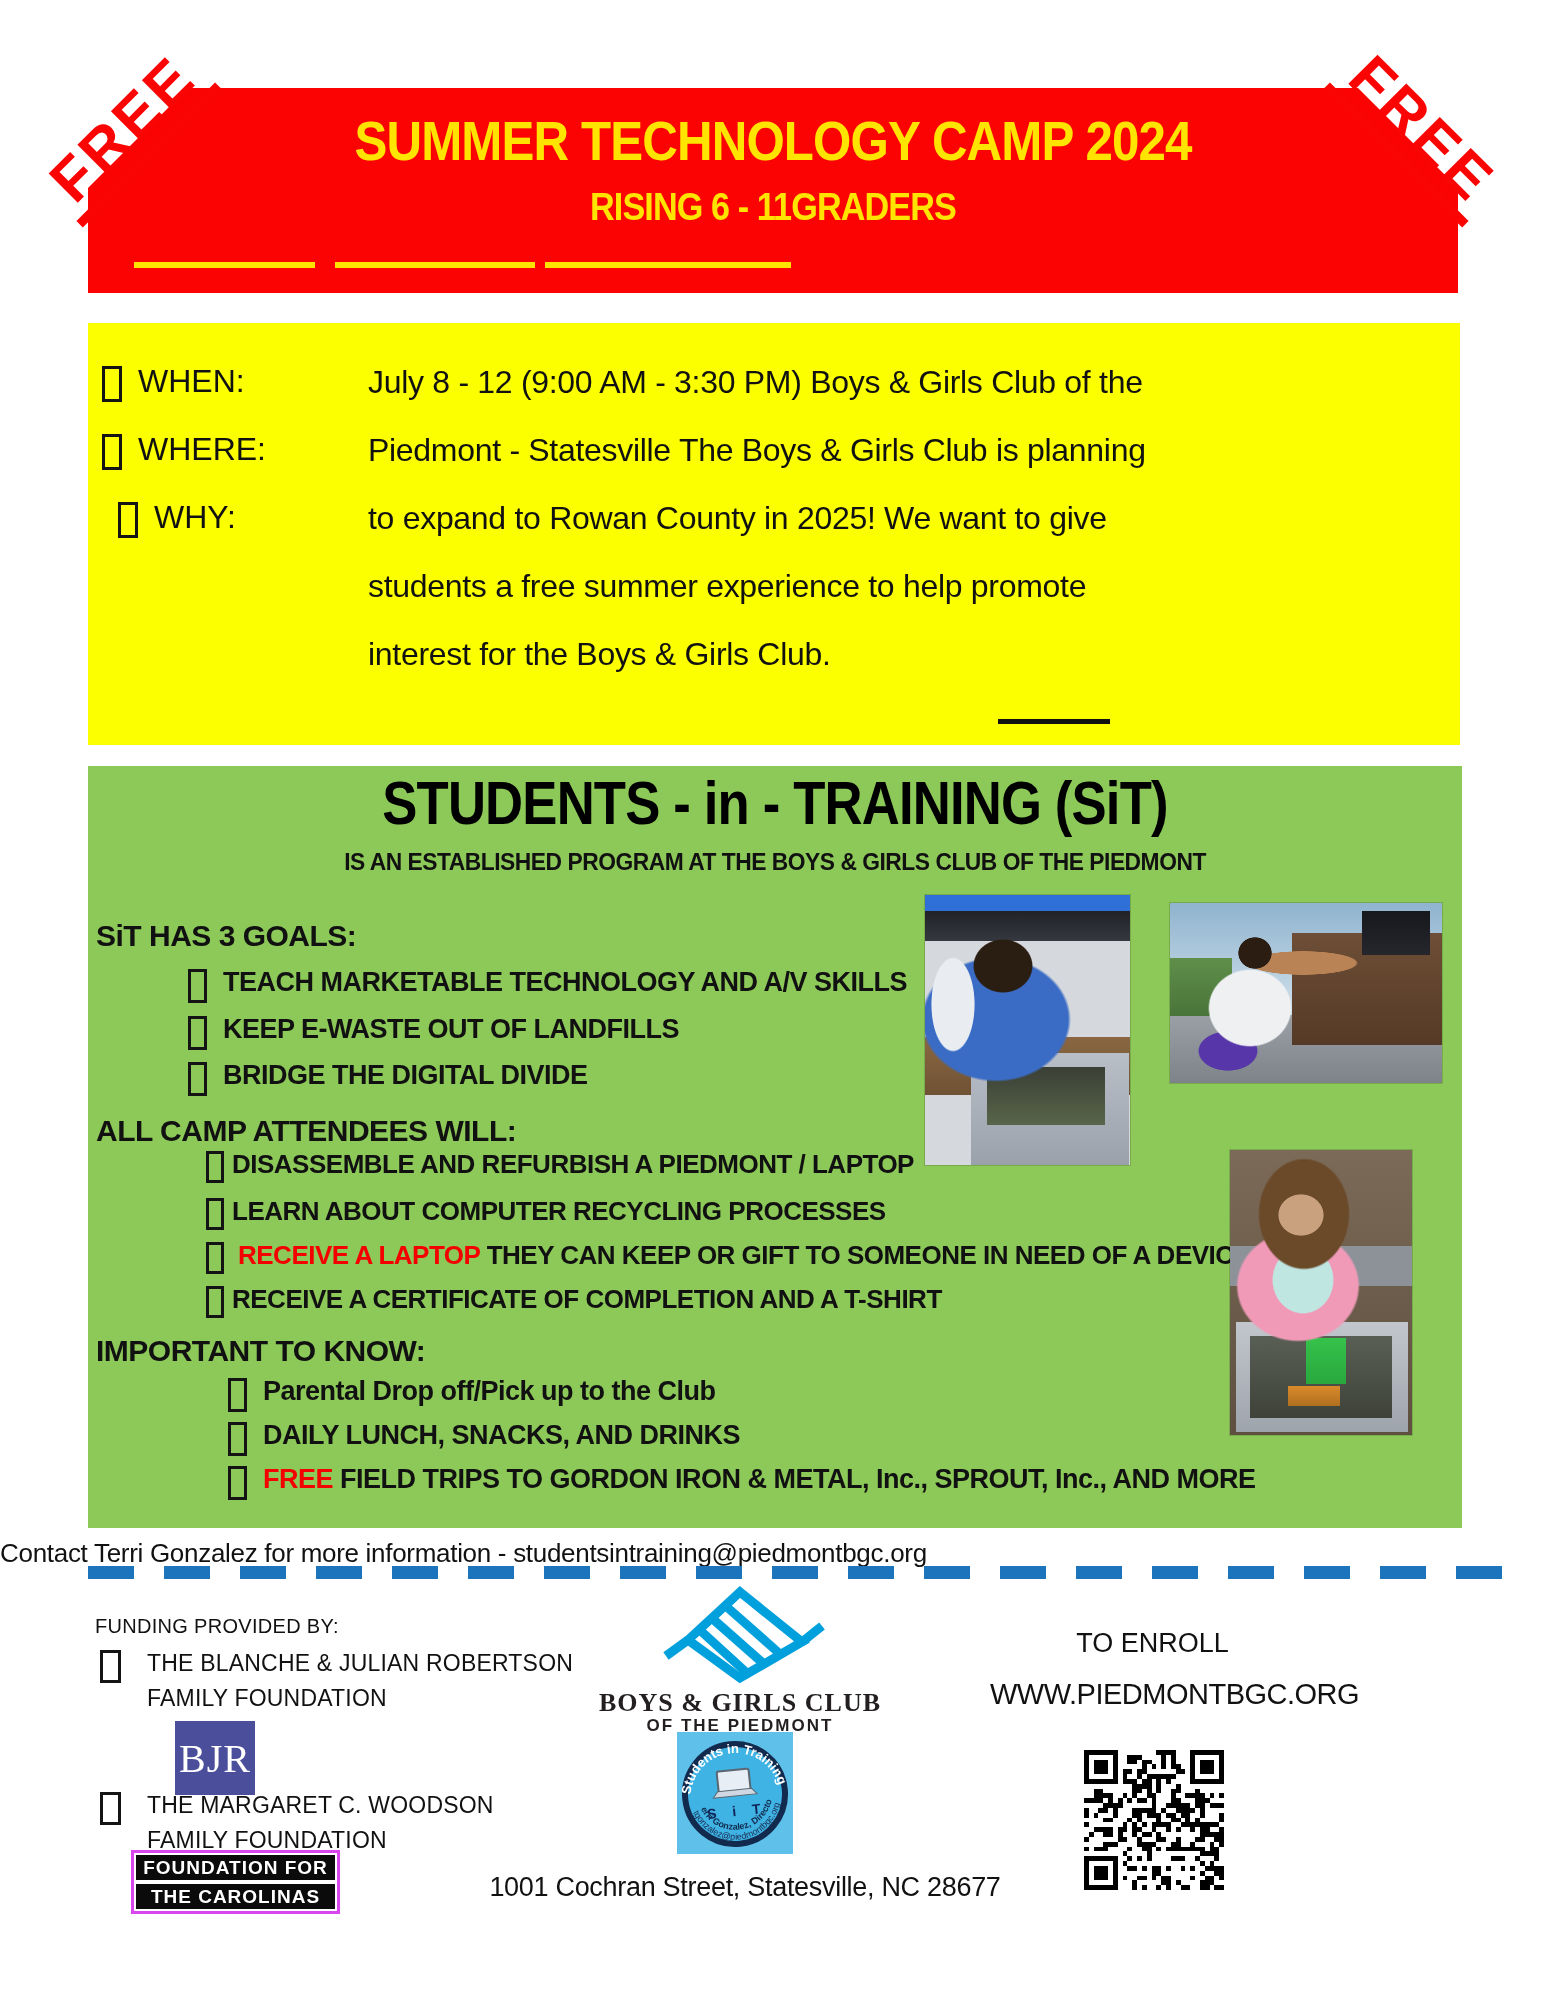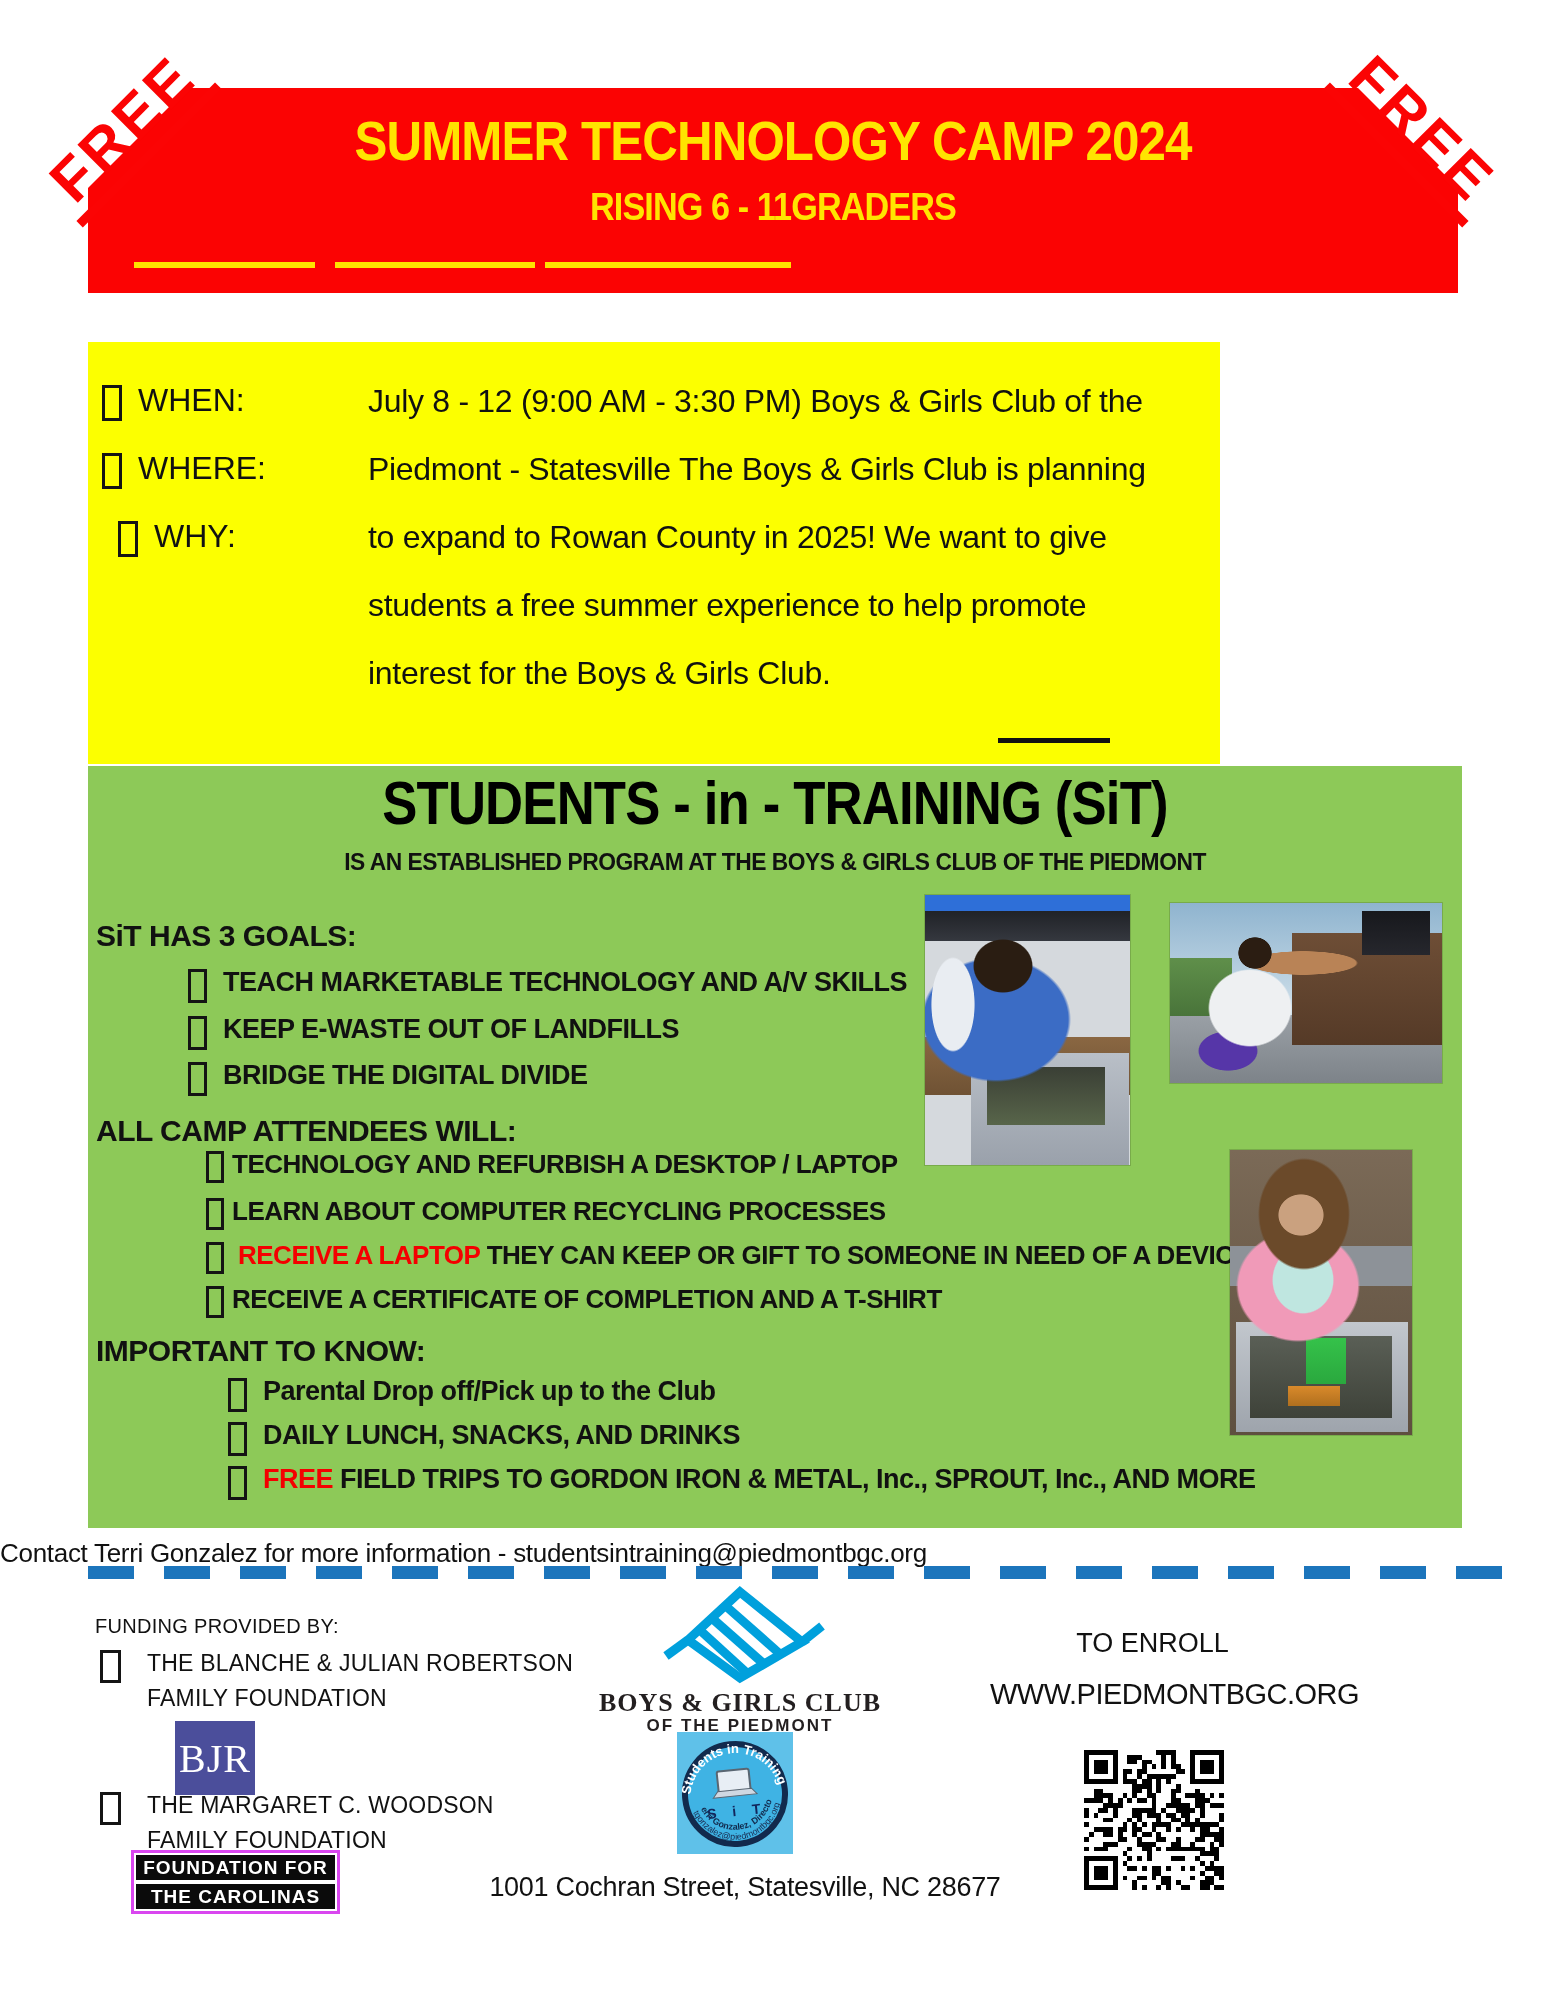--- a/index.html
+++ b/index.html
@@ -13,21 +13,21 @@
           font-size:56px;color:#ffe400;transform:scaleX(.88);letter-spacing:-1px;}
   .banner-sub{left:88px;top:186px;width:1370px;text-align:center;font-weight:bold;
           font-size:38px;color:#ffe400;transform:scaleX(.9);letter-spacing:-1px;}
   .blank{position:absolute;height:6px;background:#ffe400;top:262px;}
   .free{position:absolute;width:230px;height:230px;top:18px;}
   .free span{position:absolute;left:50%;top:50%;font-size:60px;font-weight:bold;color:#fb0404;
           letter-spacing:4px;border-bottom:9px solid #fb0404;padding:0 10px 2px 10px;line-height:1;}
   .free-l span{transform:translate(-50%,-50%) rotate(-45deg);}
   .free-r span{transform:translate(-50%,-50%) rotate(45deg);}
   
-  .yellow{left:88px;top:342px;width:1132px;height:422px;background:#fcff00;}
+  .yellow{left:88px;top:323px;width:1372px;height:422px;background:#fcff00;}
   .info-row{position:absolute;display:flex;align-items:flex-start;gap:16px;font-size:32px;line-height:1;}
   .tofu{display:inline-block;border:3px solid #141414;background:transparent;flex:none;}
   .tofu-info{width:14px;height:30px;margin-top:1px;}
   .info-line{position:absolute;font-size:32px;line-height:1.1;letter-spacing:-.3px;white-space:nowrap;}
   .mini-line{position:absolute;left:910px;top:396px;width:112px;height:5px;background:#111;}
   
   .green{left:88px;top:766px;width:1374px;height:762px;background:#8dc958;}
   .sit-title{position:absolute;left:0;top:6px;width:100%;text-align:center;font-size:62px;
           font-weight:bold;color:#000;transform:scaleX(.85);letter-spacing:-1px;line-height:1;}
   .sit-sub{position:absolute;left:0;top:82px;width:100%;text-align:center;font-size:24px;
@@ -116,21 +116,21 @@
       <span>KEEP E-WASTE OUT OF LANDFILLS</span>
       </div>
     <div class="g-item" style="left:100px;top:296px;font-size:27px;">
       <span class="tofu tofu-g"></span>
       <span>BRIDGE THE DIGITAL DIVIDE</span>
       </div>
 
     <div class="g-head" style="left:8px;top:348px;">ALL CAMP ATTENDEES WILL:</div>
     <div class="g-item" style="left:118px;top:385px;font-size:26px;gap:8px;">
       <span class="tofu tofu-s"></span>
-      <span><span class="hl"></span><span>TECHNOLOGY AND REFURBISH A DESKTOP / LAPTOP</span></span>
+      <span><span class="hl"></span><span>DISASSEMBLE AND REFURBISH A PIEDMONT / LAPTOP</span></span>
       </div>
     <div class="g-item" style="left:118px;top:432px;font-size:26px;gap:8px;">
       <span class="tofu tofu-s"></span>
       <span><span class="hl"></span><span>LEARN ABOUT COMPUTER RECYCLING PROCESSES</span></span>
       </div>
     <div class="g-item" style="left:118px;top:476px;font-size:26px;gap:14px;">
       <span class="tofu tofu-s"></span>
       <span><span class="hl">RECEIVE A LAPTOP</span><span> THEY CAN KEEP OR GIFT TO SOMEONE IN NEED OF A  DEVICE</span></span>
       </div>
     <div class="g-item" style="left:118px;top:520px;font-size:26px;gap:8px;">

